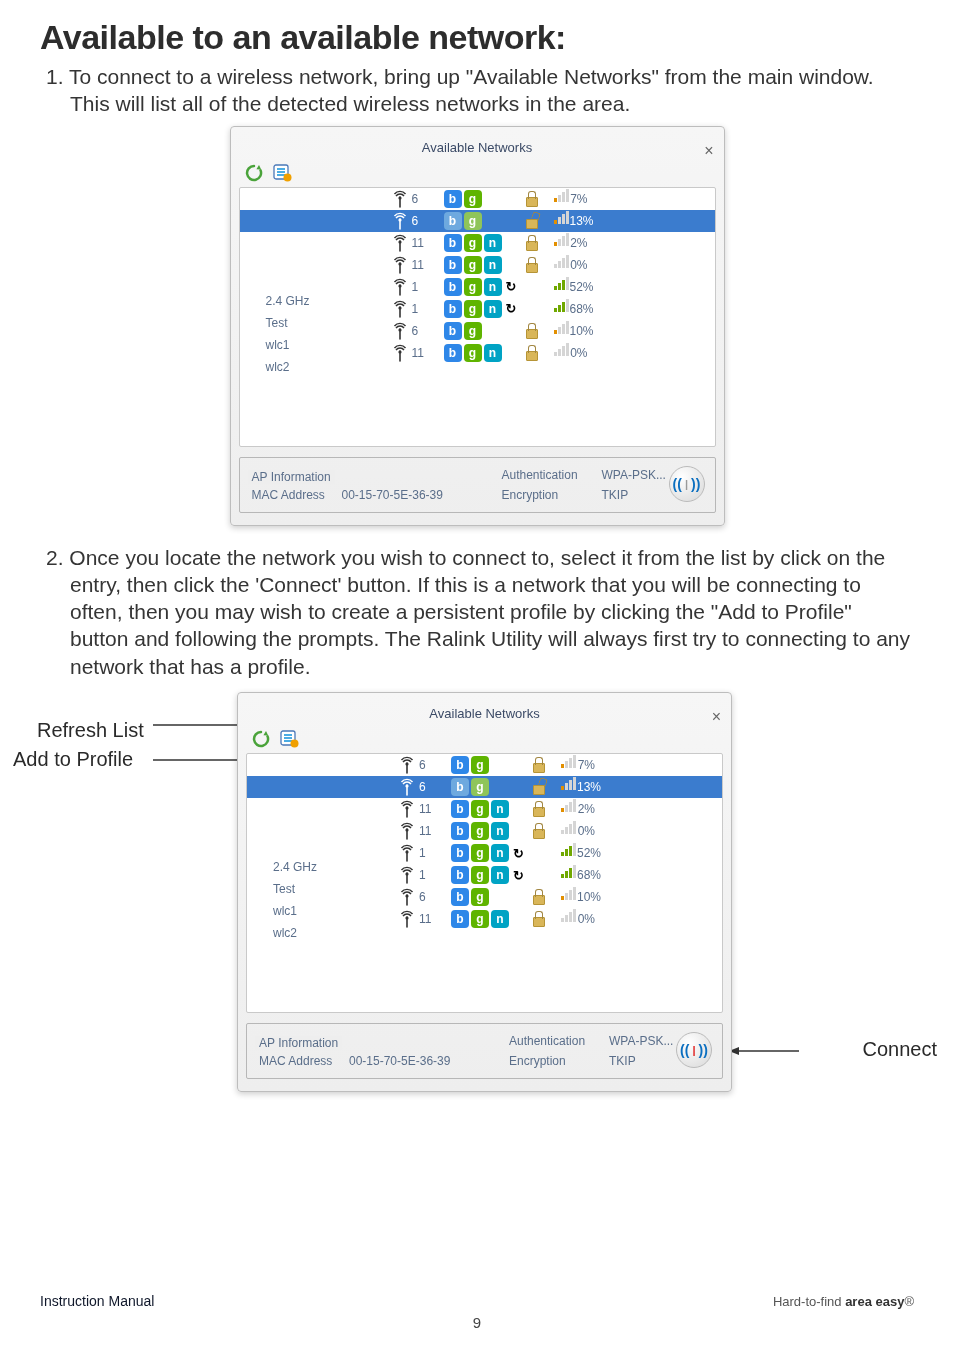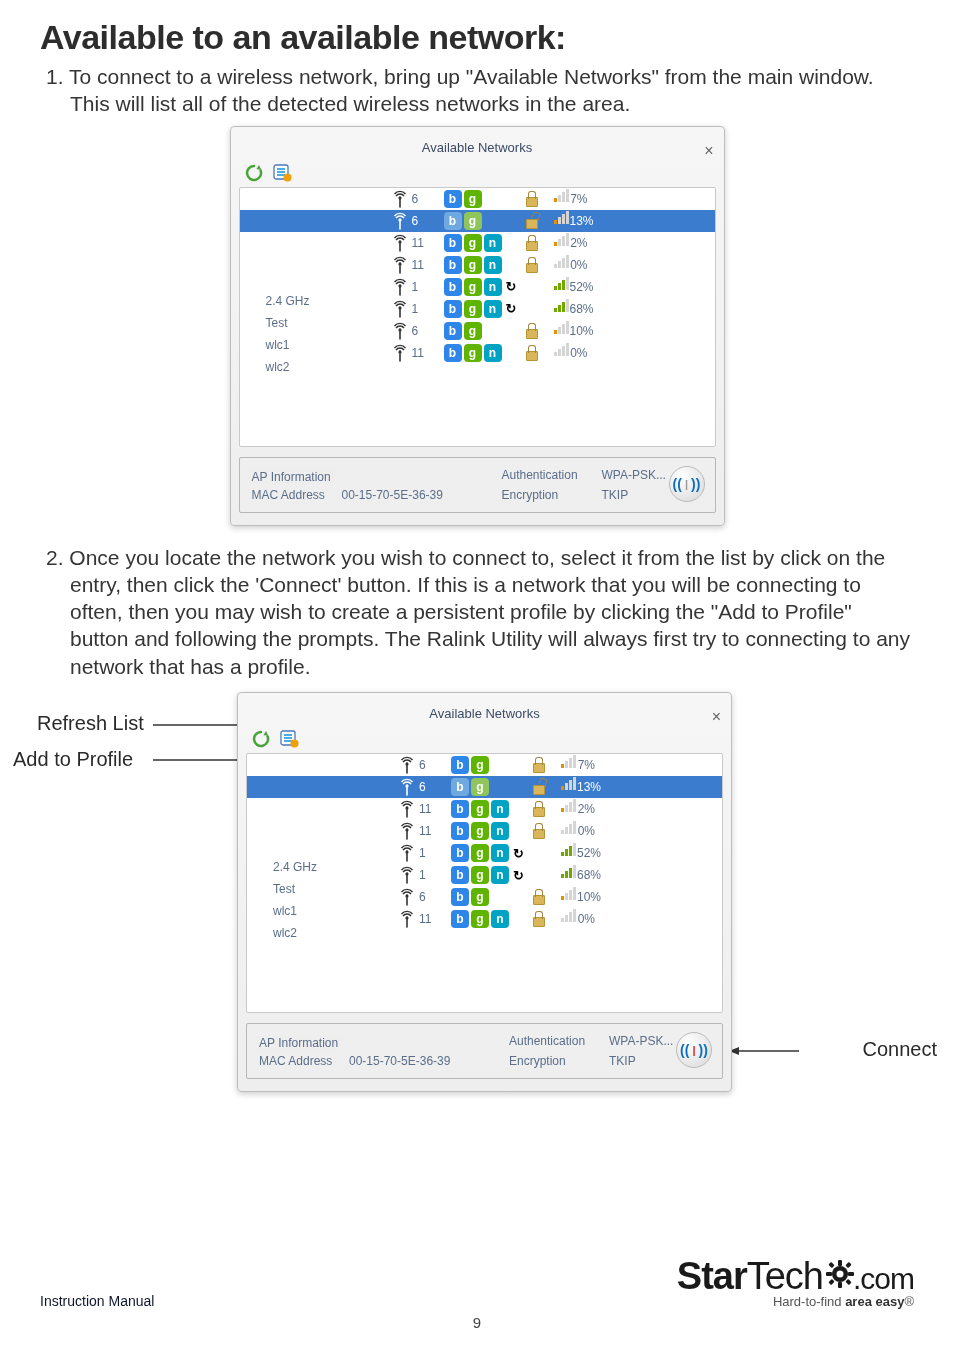--- a/index.html
+++ b/index.html
@@ -543,21 +543,21 @@
       <span class="paren">((</span>
         <span class="mid">&nbsp;|&nbsp;</span>
         <span class="paren">))</span>
     </div>
   </div>
 </div>
 
 <div class="num-para">2.  Once you locate the network you wish to connect to, select it from the list by click on the entry, then click the 'Connect' button.  If this is a network that you will be connecting to often, then you may wish to create a persistent profile by clicking the "Add to Profile" button and following the prompts.  The Ralink Utility will always first try to connecting to any network that has a profile.</div>
 
 <div class="wrap2">
-  <div class="callout-text" style="left:-10px; top:24px;">Refresh List</div>
+  <div class="callout-text" style="left:-10px; top:31px;">Refresh List</div>
   <div class="callout-text" style="left:-34px; top:60px;">Add to Profile</div>
   <div class="callout-text" style="right:-30px; top:350px;margin-left:28px;">Connect</div>
 
   <svg width="860" height="410" style="position:absolute;left:0;top:0;pointer-events:none">
     <line class="callout-line" x1="106" y1="37" x2="204" y2="37"></line>
     <polygon points="200,33 210,37 200,41" fill="#333"></polygon>
     <line class="callout-line" x1="106" y1="72" x2="220" y2="72"></line>
     <polygon points="216,68 226,72 216,76" fill="#333"></polygon>
     <line class="callout-line" x1="688" y1="363" x2="752" y2="363"></line>
     <polygon points="692,359 682,363 692,367" fill="#333"></polygon>
@@ -818,37 +818,18 @@
           <span class="mid">&nbsp;|&nbsp;</span>
           <span class="paren">))</span>
       </div>
     </div>
   </div>
 </div>
 
 <div class="footer-area">
   <div class="instr-manual">Instruction Manual</div>
   <div class="brand">
-    <div class="brand-name">
-      <span>Star</span>
-        <span class="light">Tech</span>
-      <svg width="30" height="30" viewBox="0 0 30 30" style="margin:0 -2px 0 2px">
-        <g fill="#1a1a1a">
-          <circle cx="15" cy="15" r="8"></circle>
-          <rect x="13" y="1" width="4" height="6" rx="1"></rect>
-          <rect x="13" y="23" width="4" height="6" rx="1"></rect>
-          <rect x="1" y="13" width="6" height="4" rx="1"></rect>
-          <rect x="23" y="13" width="6" height="4" rx="1"></rect>
-          <rect x="4" y="4" width="5" height="4" rx="1" transform="rotate(45 6.5 6)"></rect>
-          <rect x="21" y="21" width="5" height="4" rx="1" transform="rotate(45 23.5 23)"></rect>
-          <rect x="21" y="4" width="5" height="4" rx="1" transform="rotate(-45 23.5 6)"></rect>
-          <rect x="4" y="21" width="5" height="4" rx="1" transform="rotate(-45 6.5 23)"></rect>
-          <circle cx="15" cy="15" r="3.5" fill="#fff"></circle>
-        </g>
-      </svg>
-      <span class="light" style="font-size:30px">.com</span>
-    </div>
     <div class="brand-tag">
       <span>Hard-to-find </span><b>area easy</b><span>®</span>
     </div>
   </div>
 </div>
 <div class="page-num">9</div>
 
 </body></html>

